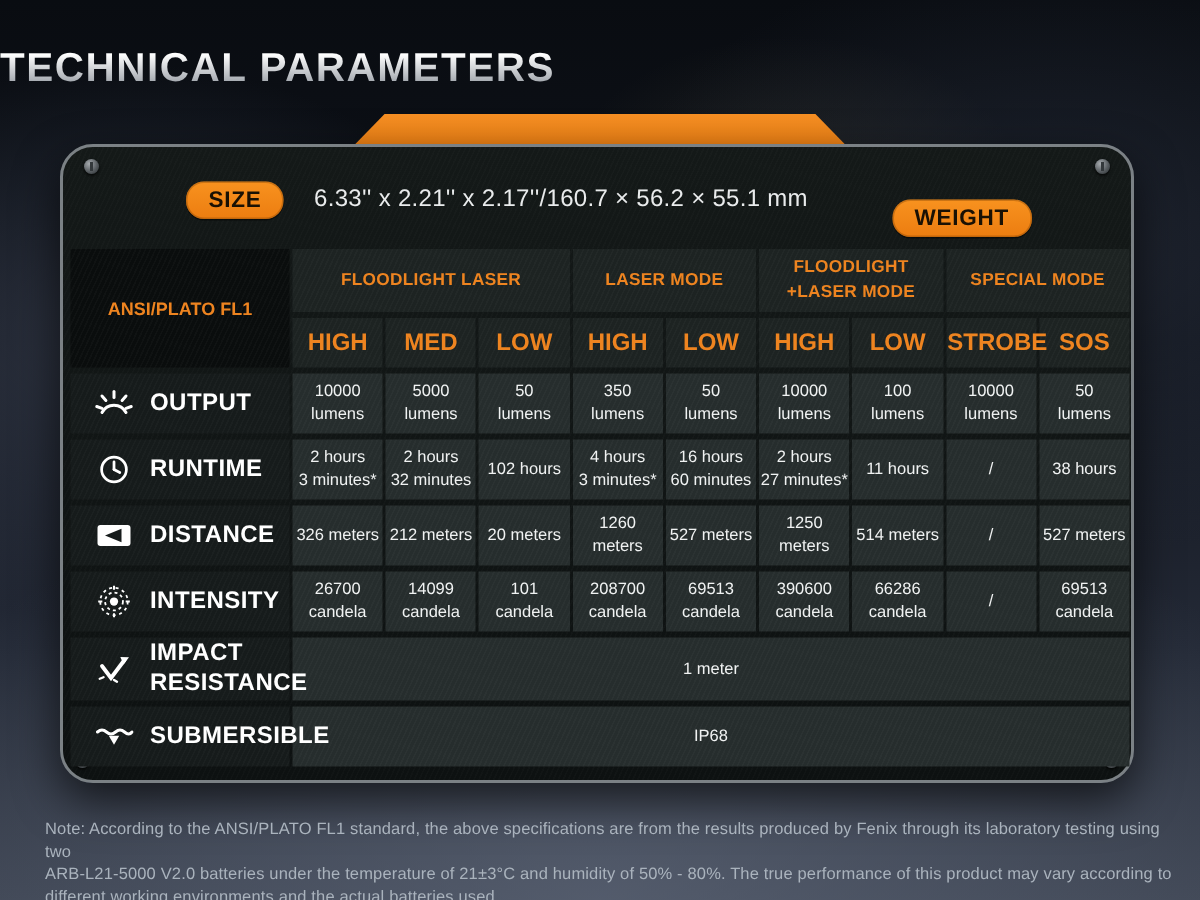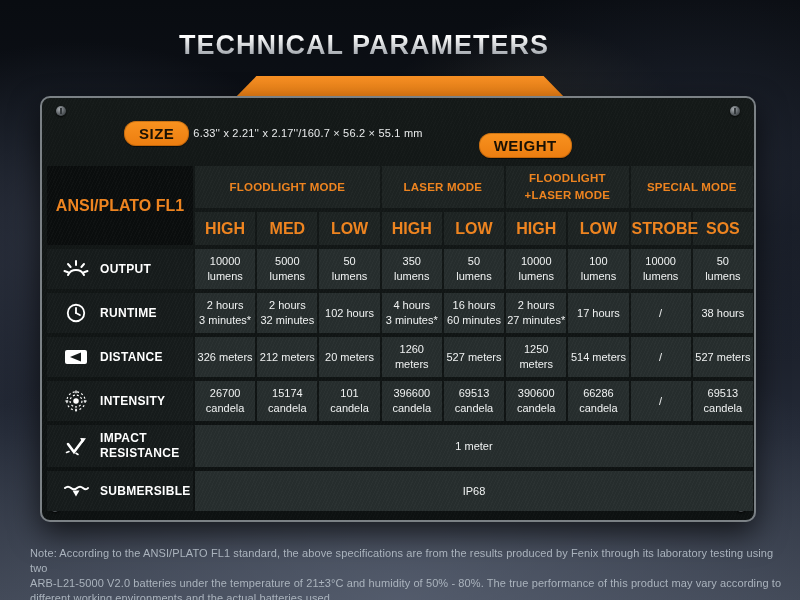--- a/index.html
+++ b/index.html
@@ -13,35 +13,35 @@
     position:absolute;inset:0;z-index:0;
     background:
       radial-gradient(420px 300px at 10% 38%, rgba(72,82,102,.50), transparent 62%),
       radial-gradient(500px 340px at 88% 28%, rgba(52,60,78,.45), transparent 60%),
       radial-gradient(260px 180px at 66% 22%, rgba(96,92,70,.25), transparent 60%),
       radial-gradient(760px 420px at 50% 100%, rgba(96,106,126,.60), transparent 70%),
       linear-gradient(180deg,#090c12 0%,#10141d 38%,#232a38 72%,#3d4555 100%);
     filter:saturate(.9);
   }
   .title{
-    position:absolute;top:30px;left:0;width:728px;text-align:center;z-index:2;
+    position:absolute;top:30px;left:0;width:728px;z-index:2;
     font-size:27px;font-weight:700;letter-spacing:1px;
     background:linear-gradient(180deg,#ffffff 20%,#8d939b 95%);
     -webkit-background-clip:text;background-clip:text;
     -webkit-text-fill-color:transparent;color:#e8eaec;
     text-shadow:0 0 0 rgba(0,0,0,0);
   }
   .tab{
     position:absolute;z-index:1;top:76px;left:50%;transform:translateX(-50%);
     width:334px;height:24px;background:linear-gradient(180deg,#f79024,#ea7d12);
     clip-path:polygon(7% 0,93% 0,100% 100%,0 100%);
   }
   .panel{
     position:absolute;z-index:2;left:40px;top:96px;width:716px;height:426px;
-    border:2px solid #7b8185;border-radius:10px;box-sizing:border-box;
+    border:2px solid #7b8185;border-radius:22px;box-sizing:border-box;
     background:
       repeating-linear-gradient(115deg, rgba(255,255,255,.016) 0 1px, rgba(0,0,0,0) 1px 3px),
       linear-gradient(180deg,#141918 0%,#0d1111 100%);
     box-shadow:0 12px 30px rgba(0,0,0,.65);
   }
   .screw{
     position:absolute;width:10px;height:10px;border-radius:50%;
     background:radial-gradient(circle at 35% 32%, #a6abaf, #585d61 55%, #2c3134 95%);
     box-shadow:0 1px 2px rgba(0,0,0,.8);
   }
@@ -56,41 +56,41 @@
     display:flex;align-items:center;
   }
   .badge{
     display:inline-block;padding:4px 15px;border-radius:12px;
     background:linear-gradient(180deg,#f8921f,#ec7d10);
     color:#191104;font-weight:700;font-size:15px;letter-spacing:.5px;
     box-shadow:0 1px 0 rgba(0,0,0,.5), inset 0 0 0 1px rgba(120,60,0,.35);
   }
   .badge.size{margin-left:82px;}
   .badge.weight{margin-left:56px;margin-top:24px;}
-  .specval{color:#e9ebec;font-size:11px;margin-left:4px;letter-spacing:.2px;}
+  .specval{color:#e9ebec;font-size:16px;margin-left:20px;letter-spacing:.2px;}
 
   table.spec{
     position:absolute;left:3px;top:64px;width:710px;
     border-collapse:separate;border-spacing:2px 4px;table-layout:fixed;
   }
   col.lblcol{width:146px;}
   td{
     text-align:center;vertical-align:middle;box-sizing:border-box;
     background-image:repeating-linear-gradient(115deg, rgba(255,255,255,.025) 0 1px, rgba(0,0,0,0) 1px 3px);
   }
-  td.corner{background-color:#0a0d0d;color:#ee8420;font-weight:700;font-size:16px;}
+  td.corner{background-color:#0a0d0d;color:#ee8420;font-weight:700;font-size:12px;}
   td.modeh{background-color:#1d2322;color:#ee8420;font-weight:700;font-size:11.5px;
     height:42px;white-space:pre-line;line-height:1.45;letter-spacing:.2px;}
   td.lvlh{background-color:#1d2322;color:#ee8420;font-weight:700;font-size:16px;height:33px;}
   td.val{background-color:#262d2d;color:#f0f2f2;font-size:11px;line-height:1.35;
     white-space:pre-line;height:40px;}
   td.lbl{background-color:#161b1b;height:40px;}
   td.impact-h{height:42px;}
   .lblwrap{display:flex;align-items:center;gap:9px;padding-left:13px;text-align:left;}
-  .lblwrap .txt{color:#ffffff;font-weight:700;font-size:12px;letter-spacing:.3px;
+  .lblwrap .txt{color:#ffffff;font-weight:700;font-size:16px;letter-spacing:.3px;
     white-space:pre-line;line-height:1.25;}
   .icn{width:30px;min-width:30px;height:24px;display:flex;align-items:center;justify-content:center;}
   .icn svg{display:block;}
 
   .notes{
     position:absolute;z-index:2;left:30px;top:531px;width:752px;
     color:#aab3bd;font-size:11px;line-height:15px;white-space:pre-line;letter-spacing:.1px;
   }
   .notes p{margin:0;}
 </style>
@@ -124,21 +124,21 @@
         <col>
         <col>
         <col>
         <col>
         <col>
         <col>
       </colgroup>
     <tbody>
         <tr>
       <td class="corner" rowspan="2">ANSI/PLATO FL1</td>
-      <td class="modeh" colspan="3">FLOODLIGHT MODE</td>
+      <td class="modeh" colspan="3">FLOODLIGHT LASER</td>
       <td class="modeh" colspan="2">LASER MODE</td>
       <td class="modeh" colspan="2">FLOODLIGHT
 +LASER MODE</td>
       <td class="modeh" colspan="2">SPECIAL MODE</td>
     </tr>
     <tr>
       <td class="lvlh">HIGH</td>
       <td class="lvlh">MED</td>
       <td class="lvlh">LOW</td>
       <td class="lvlh">HIGH</td>
@@ -202,21 +202,21 @@
 3 minutes*</td>
       <td class="val">2 hours
 32 minutes</td>
       <td class="val">102 hours</td>
       <td class="val">4 hours
 3 minutes*</td>
       <td class="val">16 hours
 60 minutes</td>
       <td class="val">2 hours
 27 minutes*</td>
-      <td class="val">17 hours</td>
+      <td class="val">11 hours</td>
       <td class="val">/</td>
       <td class="val">38 hours</td>
     </tr>
 
     <tr>
       <td class="lbl">
         <div class="lblwrap">
           <span class="icn">
             <svg width="24" height="18" viewBox="0 0 24 18">
               <rect x="1" y="2" width="22" height="14" rx="2" fill="#fff"></rect>
@@ -249,25 +249,25 @@
               <line x1="12" y1="20.5" x2="12" y2="23.5" stroke-width="1.5"></line>
               <line x1="0.5" y1="12" x2="3.5" y2="12" stroke-width="1.5"></line>
               <line x1="20.5" y1="12" x2="23.5" y2="12" stroke-width="1.5"></line>
             </svg>
           </span>
           <span class="txt">INTENSITY</span>
         </div>
       </td>
       <td class="val">26700
 candela</td>
-      <td class="val">15174
+      <td class="val">14099
 candela</td>
       <td class="val">101
 candela</td>
-      <td class="val">396600
+      <td class="val">208700
 candela</td>
       <td class="val">69513
 candela</td>
       <td class="val">390600
 candela</td>
       <td class="val">66286
 candela</td>
       <td class="val">/</td>
       <td class="val">69513
 candela</td>

